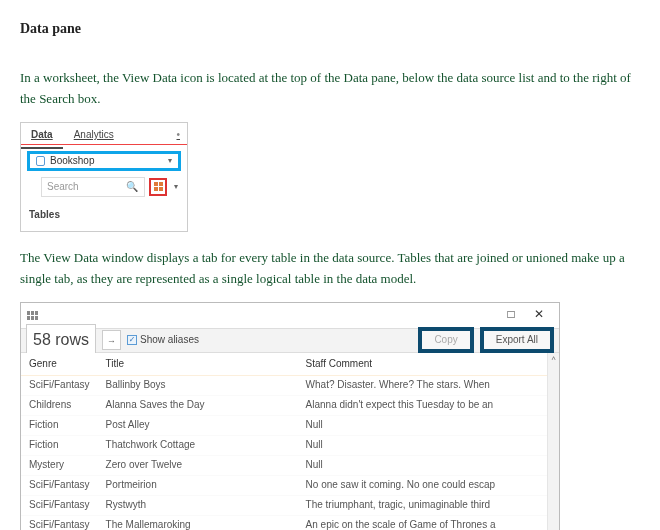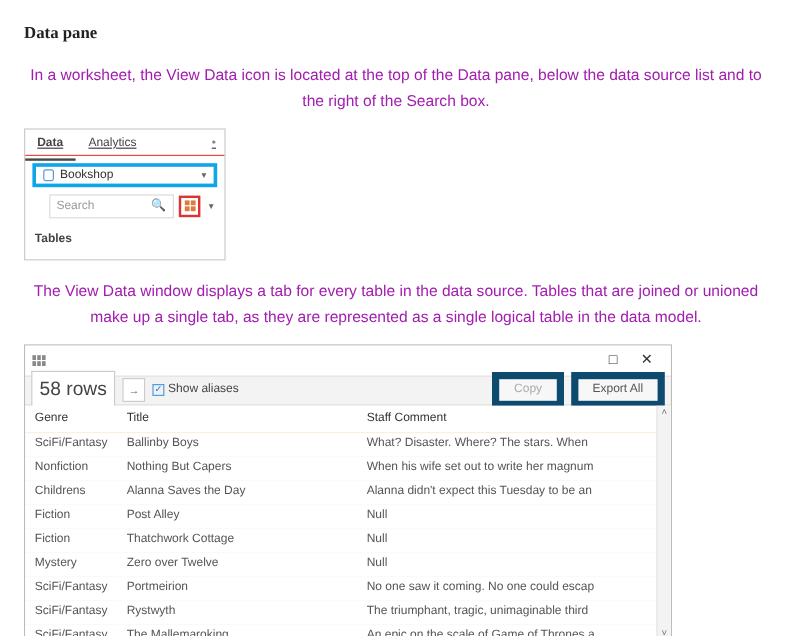--- a/index.html
+++ b/index.html
@@ -9,29 +9,28 @@
     margin: 0;
     padding: 18px 20px;
     font-size: 13px;
     line-height: 1.6;
     width: 660px;
   }
   h3 {
     font-family: Georgia, serif;
     font-weight: bold;
     font-size: 14px;
-    margin: 0 0 13px 0;
+    margin: 0 0 28px 0;
     color: #222;
   }
   p.body-text {
-    font-family: Liberation Sans, sans-serif;
+    font-family: Liberation Serif, serif;
     font-size: 13px;
-    color: #a21caf;
+    color: #14532d;
     margin: 0 0 12px 0;
-    text-align: center;
   }
   
   .pane-fig {
     font-family: Arial, Helvetica, sans-serif;
     border: 1px solid #ccc;
     width: 168px;
     margin: 10px 0 16px 0;
     background: #fff;
     font-size: 10px;
     color: #444;
@@ -86,21 +85,21 @@
   .vd-title .spacer{ flex:1; }
   .vd-winbtn { width:28px; text-align:center; font-size:12px; color:#333; }
   .vd-toolbar {
     display:flex; align-items:center; height:24px; padding:0 5px; gap:6px;
     background:#f3f3f3; border-bottom:1px solid #ddd;
   }
   .vd-rows { background:#fff; border:1px solid #ccc; padding:2px 6px; font-size:16px; }
   .vd-arrow { background:#fff; border:1px solid #ccc; padding:2px 4px; font-size:9px; color:#666; }
   .vd-check { font-size:10px; display:flex; align-items:center; gap:3px; }
   .vd-check .box{ width:10px; height:10px; border:1px solid #5b9bd5; background:#eaf3fb; display:flex; align-items:center; justify-content:center; font-size:8px; color:#3a77b7;}
-  .vd-btn { background:#f7f7f7; border:6px solid #0c4a6e; padding:1px 12px; font-size:10px; color:#555; }
+  .vd-btn { background:#f7f7f7; border:4px solid #0c4a6e; padding:1px 12px; font-size:10px; color:#555; }
   .vd-btn.disabled{ color:#aaa; }
   .vd-toolbar .spacer{ flex:1; }
   .vd-grid {
     background:#fff;
     height: 212px;
     overflow:hidden;
     position:relative;
   }
   .vd-grid table { border-collapse:collapse; width:100%; font-size:10px; }
   .vd-grid th { text-align:left; font-weight:normal; color:#333; padding:3px 8px; border-bottom:1px solid #f0ad4e33; }
@@ -186,25 +185,20 @@
           <th>Staff Comment</th>
         </tr>
       </thead>
       <tbody id="vd-body">
           <tr class="row">
             <td class="genre">SciFi/Fantasy</td>
             <td class="title">Ballinby Boys</td>
             <td class="sc">What? Disaster. Where? The stars. When</td>
           </tr>
           <tr class="row">
-            <td class="genre">Nonfiction</td>
-            <td class="title">Nothing But Capers</td>
-            <td class="sc">When his wife set out to write her magnum</td>
-          </tr>
-          <tr class="row">
             <td class="genre">Childrens</td>
             <td class="title">Alanna Saves the Day</td>
             <td class="sc">Alanna didn't expect this Tuesday to be an</td>
           </tr>
           <tr class="row">
             <td class="genre">Fiction</td>
             <td class="title">Post Alley</td>
             <td class="sc">Null</td>
           </tr>
           <tr class="row">

